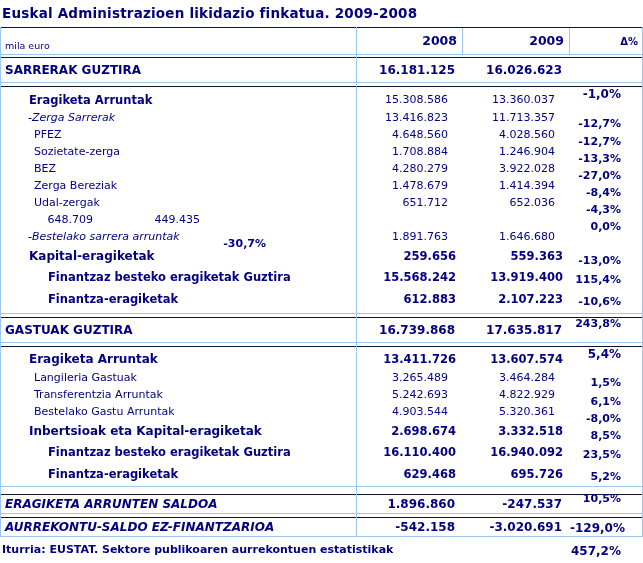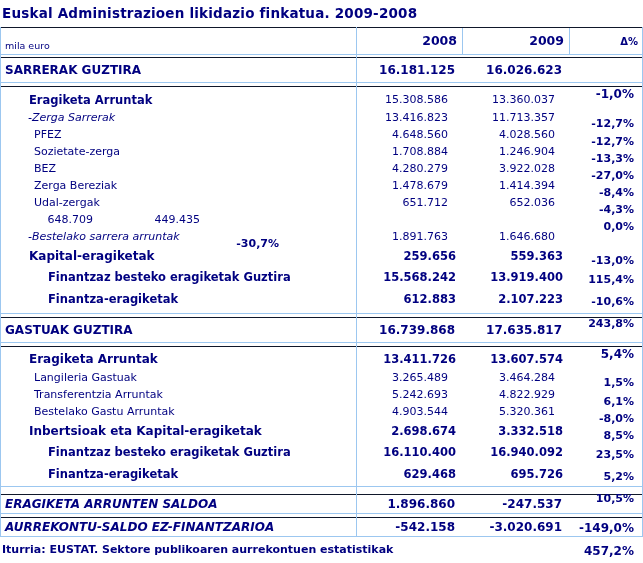--- a/index.html
+++ b/index.html
@@ -39,21 +39,21 @@
     width: 107px; text-align: right; padding: 5px 5px 0 0;
     font-size: 12.5px; font-weight: bold;
     border-right: 1px solid #9cc7f0;
   }
   .h-p { width: 72px; text-align: right; padding: 8px 4px 0 0; font-size: 10px; font-weight: bold; }
 
   
   .row { display: flex; align-items: center; font-size: 11px; }
   .c-label { flex: 1; white-space: nowrap; overflow: hidden; }
   .c-v  { width: 107px; text-align: right; padding-right: 15px; }
-  .c-p  { width: 72px;  text-align: right; padding-right: 8px; font-weight: bold; margin-top: 48px; }
+  .c-p  { width: 72px;  text-align: right; padding-right: 21px; font-weight: bold; margin-top: 48px; }
 
   
   .s-total { height: 22px; font-size: 12px; border-radius: 11px; }
   .s-total .c-label { font-weight: bold; padding-left: 4px; }
   .s-total .c-v { font-weight: bold; padding-right: 8px; }
 
   .s-sub { height: 19px; }
   .s-sub .c-label { font-weight: bold; font-size: 11.5px; padding-left: 28px; }
 
   .s-sub2 { height: 21px; }
@@ -237,21 +237,21 @@
     <div class="c-v">695.726</div>
     <div class="c-p">10,5%</div>
   </div>
       </div>
     <div class="gap7"></div>
     <div class="block pad-thin">
         <div class="row s-saldo">
     <div class="c-label">ERAGIKETA ARRUNTEN SALDOA</div>
     <div class="c-v">1.896.860</div>
     <div class="c-v">-247.537</div>
-    <div class="c-p">-149,0%</div>
+    <div class="c-p">-129,0%</div>
   </div>
       </div>
     <div class="gap3"></div>
     <div class="block pad-thin">
         <div class="row s-saldo">
     <div class="c-label">AURREKONTU-SALDO EZ-FINANTZARIOA</div>
     <div class="c-v">-542.158</div>
     <div class="c-v">-3.020.691</div>
     <div class="c-p">457,2%</div>
   </div>

